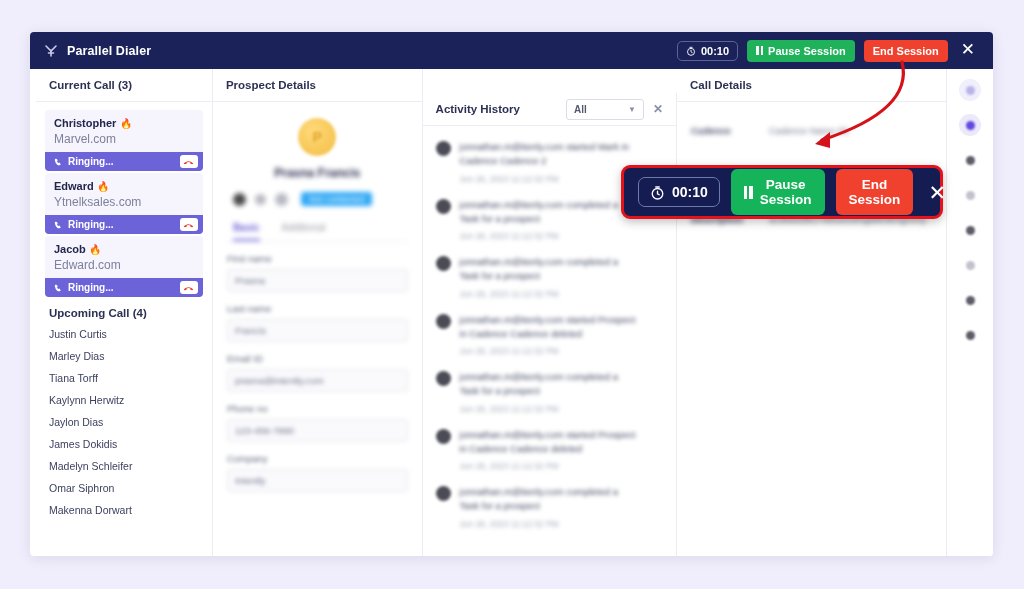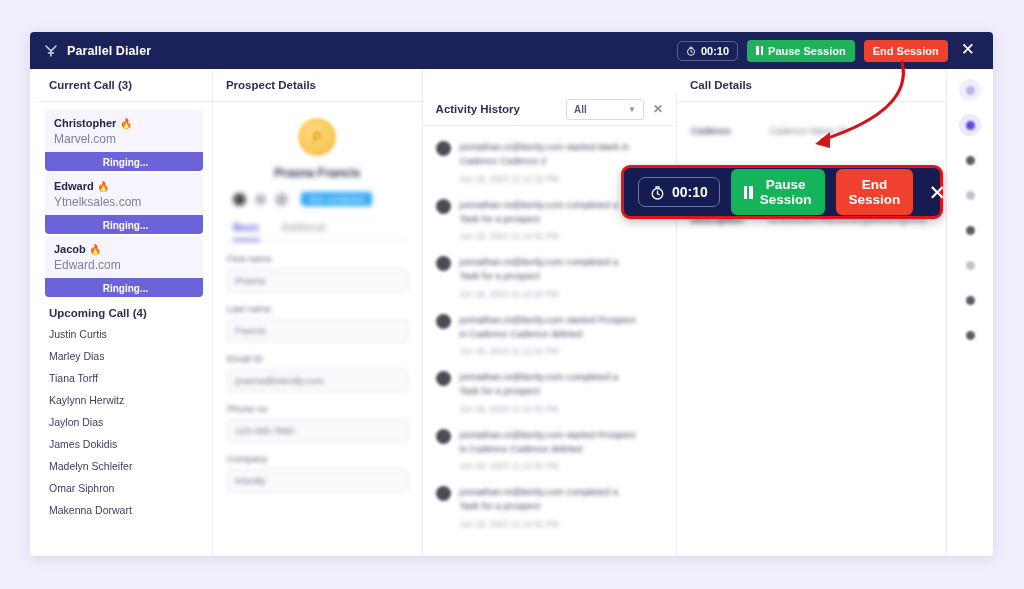--- a/index.html
+++ b/index.html
@@ -101,21 +101,20 @@
   }
   .cc-fire { font-size: 10px; }
   .cc-domain { font-size: 12px; color: #7c819c; margin-top: 3px; }
   .cc-status {
     background: #6c63d8; color: #fff;
     height: 19px;
     display: flex; align-items: center;
     padding: 0 5px 0 8px;
     font-size: 10px; font-weight: bold;
     gap: 5px;
-    flex-direction: column;
   }
   .cc-status .lbl { flex: 1; }
   .hangup-chip {
     background: #fff; border-radius: 3px;
     width: 18px; height: 13px;
     display: flex; align-items: center; justify-content: center;
     cursor: pointer;
   }
   .section-title {
     font-size: 11.5px; font-weight: bold; color: #2c3154;

